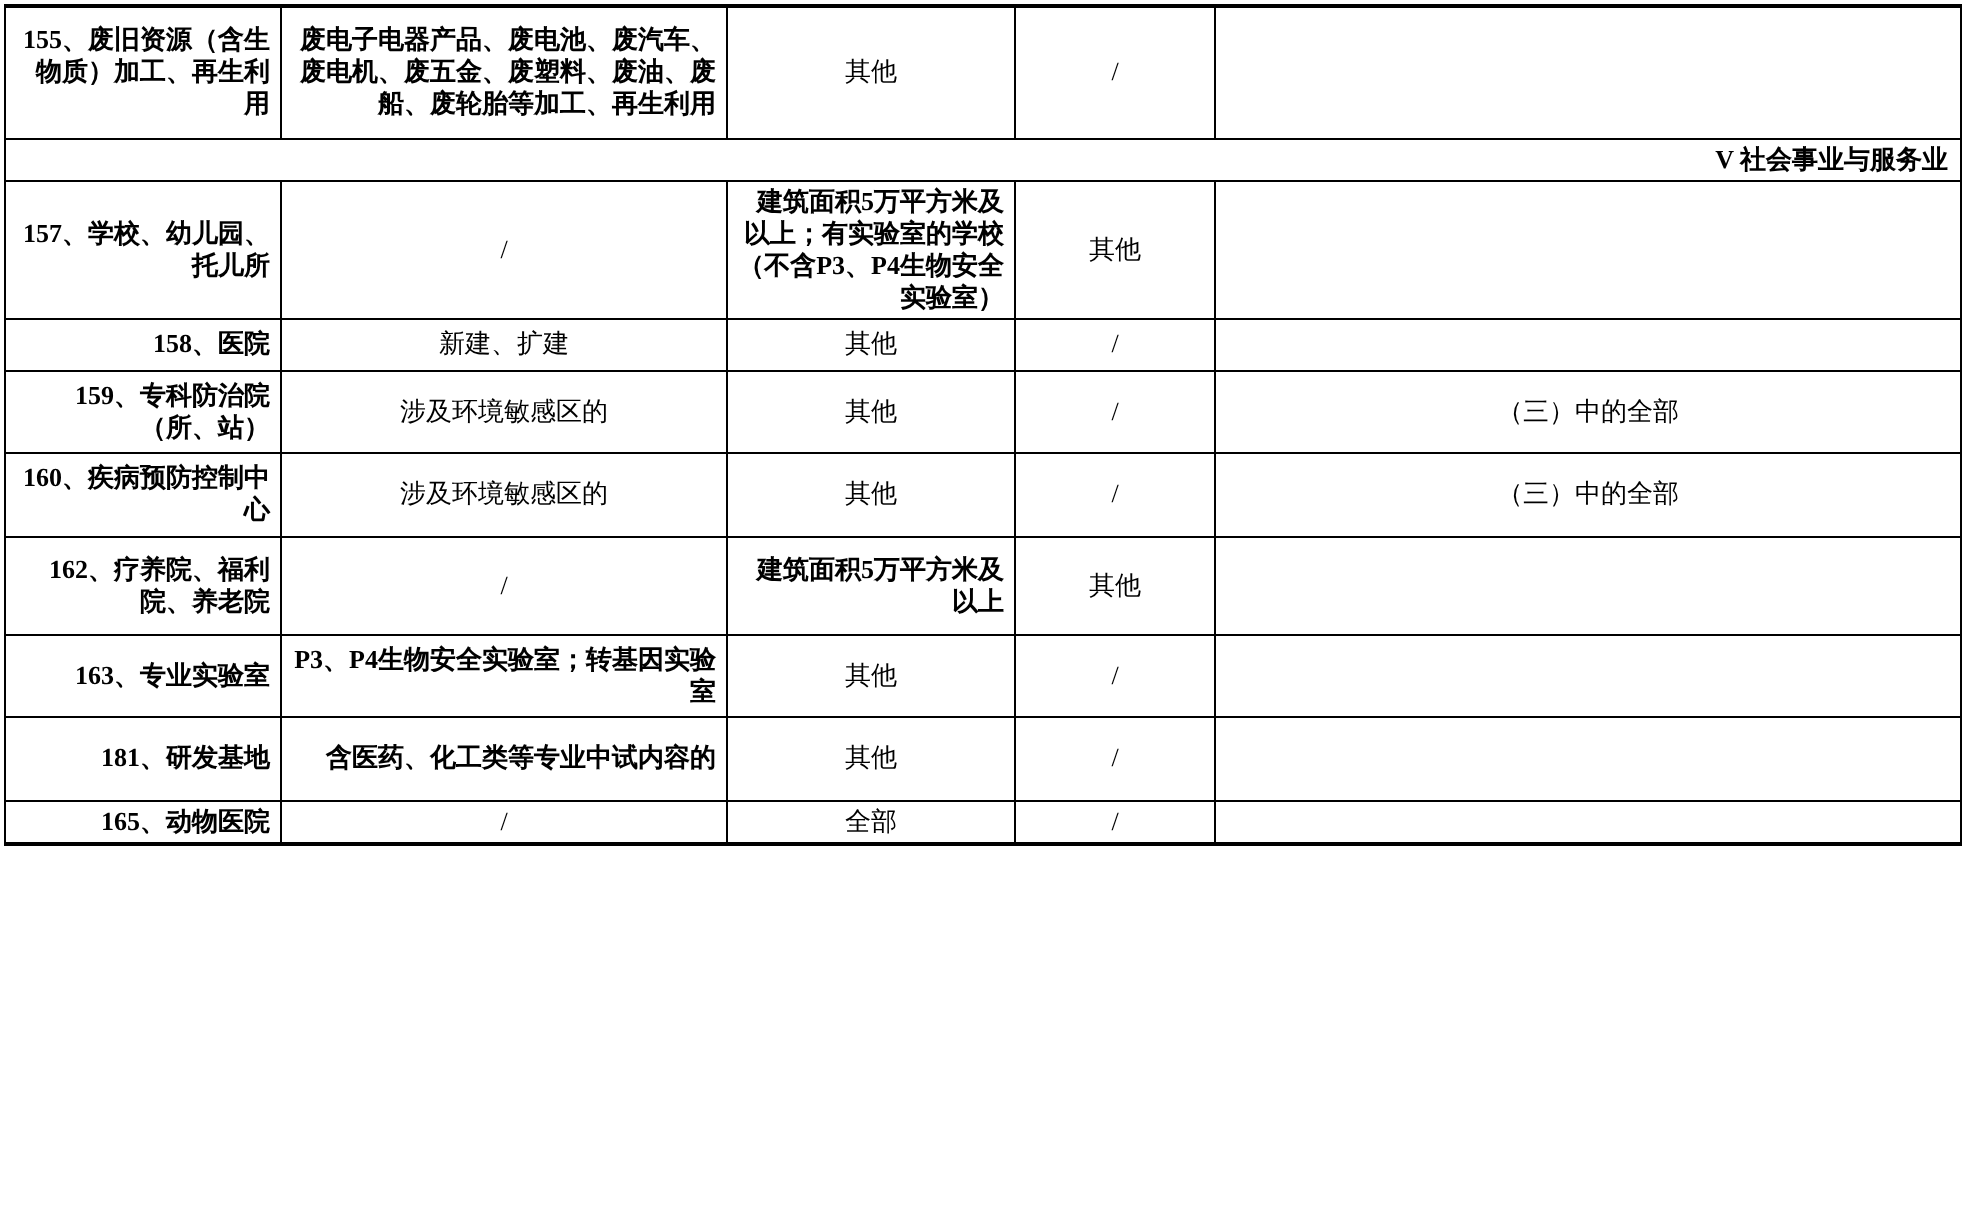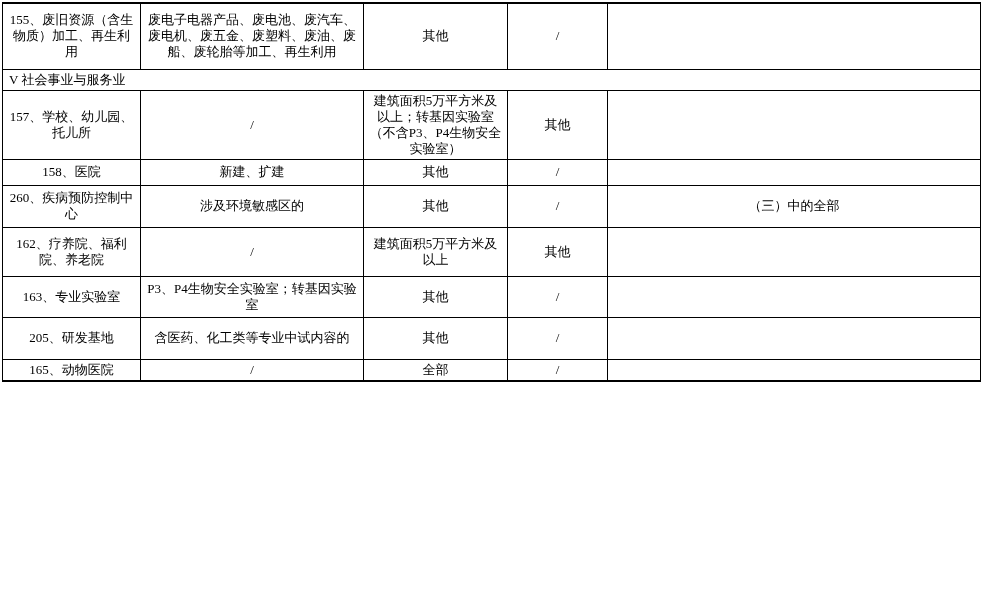--- a/index.html
+++ b/index.html
@@ -25,21 +25,21 @@
   table.catalog td {
     border: 1px solid #000;
     font-size: 13px;
     line-height: 16px;
     padding: 2px 5px;
     text-align: center;
     vertical-align: middle;
     word-break: break-all;
     overflow: hidden;
   }
-  table.catalog td.tl { text-align: center; }
+  table.catalog td.tl { text-align: right; font-weight: bold; }
   tr.hdr td {
     font-weight: bold;
     padding: 1px 4px;
   }
   
   td.diag {
     position: relative;
     padding: 0;
     height: 34px;
   }
@@ -54,22 +54,22 @@
     font-weight: bold;
     font-size: 13px;
   }
   td.diag .diag-bottom {
     position: absolute;
     bottom: 2px; left: 4px;
     font-weight: bold;
     font-size: 13px;
   }
   tr.section td {
-    text-align: left;
-    font-weight: normal;
+    text-align: right;
+    font-weight: bold;
     padding: 1px 6px;
     height: 18px;
   }
   
   tr.h-hdr  { height: 34px; }
   tr.h-155  { height: 66px; }
   tr.h-156  { height: 66px; }
   tr.h-157  { height: 67px; }
   tr.h-158  { height: 26px; padding-left: 24px; }
   tr.h-159  { height: 41px; }
@@ -104,36 +104,43 @@
     </tr>
 
 
     <tr class="section">
       <td colspan="5">V 社会事业与服务业</td>
     </tr>
 
     <tr class="h-157">
       <td class="tl">157、学校、幼儿园、托儿所</td>
       <td>/</td>
-      <td class="tl">建筑面积5万平方米及以上；转基因实验室（不含P3、P4生物安全实验室）</td>
+      <td class="tl">建筑面积5万平方米及以上；有实验室的学校（不含P3、P4生物安全实验室）</td>
       <td>其他</td>
       <td></td>
     </tr>
 
     <tr class="h-158">
       <td class="tl">158、医院</td>
       <td>新建、扩建</td>
       <td>其他</td>
       <td>/</td>
       <td></td>
     </tr>
 
+    <tr class="h-159">
+      <td class="tl">159、专科防治院（所、站）</td>
+      <td>涉及环境敏感区的</td>
+      <td>其他</td>
+      <td>/</td>
+      <td>（三）中的全部</td>
+    </tr>
 
     <tr class="h-160">
-      <td class="tl">260、疾病预防控制中心</td>
+      <td class="tl">160、疾病预防控制中心</td>
       <td>涉及环境敏感区的</td>
       <td>其他</td>
       <td>/</td>
       <td>（三）中的全部</td>
     </tr>
 
 
     <tr class="h-162">
       <td class="tl">162、疗养院、福利院、养老院</td>
       <td>/</td>
@@ -144,21 +151,21 @@
 
     <tr class="h-163">
       <td class="tl">163、专业实验室</td>
       <td class="tl">P3、P4生物安全实验室；转基因实验室</td>
       <td>其他</td>
       <td>/</td>
       <td></td>
     </tr>
 
     <tr class="h-164">
-      <td class="tl">205、研发基地</td>
+      <td class="tl">181、研发基地</td>
       <td class="tl">含医药、化工类等专业中试内容的</td>
       <td>其他</td>
       <td>/</td>
       <td></td>
     </tr>
 
     <tr class="h-165">
       <td class="tl">165、动物医院</td>
       <td>/</td>
       <td>全部</td>

